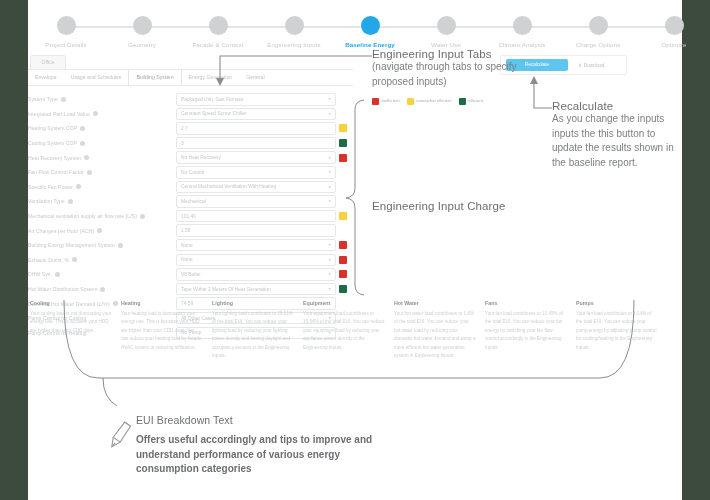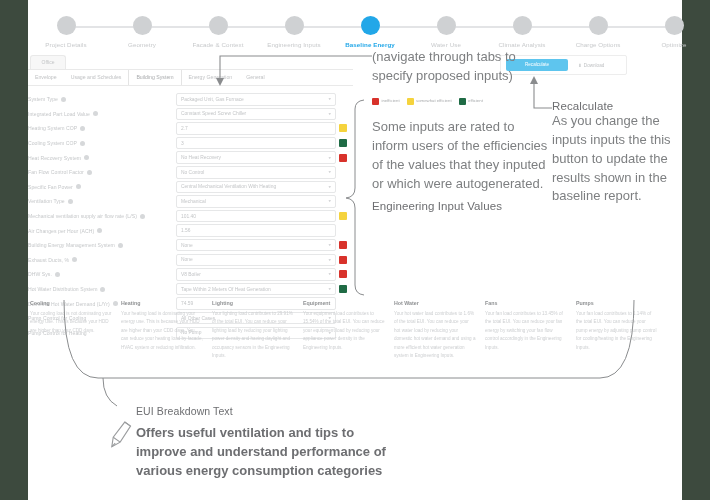--- a/index.html
+++ b/index.html
@@ -44,28 +44,28 @@
   .swatch.blank{background:transparent;}
 
   
   .euiwrap{position:absolute;left:30px;top:300px;width:648px;display:flex;gap:9px;}
   .euicol{width:82px;}
   .euititle{font-size:5.3px;color:#8f9193;font-weight:bold;margin-bottom:4px;}
   .euitext{font-size:4.6px;color:#cdcfd1;line-height:1.85;}
 
   
   .ann-h{font-size:11.5px;color:#6d6e71;font-weight:normal;letter-spacing:.1px;}
-  .ann-p{font-size:13px;color:#7d7f81;line-height:1.45;}
+  .ann-p{font-size:10px;color:#7d7f81;line-height:1.45;}
   .ann-p.bold{font-weight:bold;color:#6d6e71;}
 
   #a-tabs{position:absolute;left:372px;top:48px;width:175px;}
   #a-eff{position:absolute;left:372px;top:118px;width:180px;}
   #a-vals{position:absolute;left:372px;top:200px;width:180px;}
   #a-recalc{position:absolute;left:552px;top:100px;width:125px;}
-  #a-eui{position:absolute;left:136px;top:405px;width:250px;}
+  #a-eui{position:absolute;left:136px;top:414px;width:250px;}
 
   .legend{position:absolute;left:372px;top:98px;display:flex;align-items:center;gap:7px;}
   .lg{display:flex;align-items:center;gap:2.5px;}
   .lg .sw{width:7px;height:7px;border-radius:1px;}
   .lg .tx{font-size:4.3px;color:#a9abad;line-height:1.15;}
 
   .toolbar{position:absolute;left:500px;top:55px;width:125px;height:18px;border:1px solid #ededed;
     border-radius:2px;display:flex;align-items:center;background:#fff;}
   .recalc-btn{width:62px;height:12px;border-radius:2px;background:#5ec5ee;margin-left:5px;
     font-size:4.6px;color:#fff;text-align:center;line-height:12px;}
@@ -366,39 +366,39 @@
       <div class="euititle">Fans</div>
       <div class="euitext">Your fan load contributes to 13.45% of the total EUI. You can reduce your fan energy by switching your fan flow control accordingly in the Engineering Inputs.</div>
     </div>
     <div class="euicol">
       <div class="euititle">Pumps</div>
       <div class="euitext">Your fan load contributes to 1.14% of the total EUI. You can reduce your pump energy by adjusting pump control for cooling/heating in the Engineering Inputs.</div>
     </div>
   </div>
 
 <div id="a-tabs">
+  <div class="ann-h">Engineering Input Tabs</div>
   <div class="ann-p">(navigate through tabs to specify proposed inputs)</div>
 </div>
 
 <div id="a-eff">
-  <div class="ann-p">Some inputs are rated to inform users of the efficiencies of the values that they inputed or which were autogenerated.</div>
 </div>
 
 <div id="a-vals">
-  <div class="ann-h">Engineering Input Values</div>
+  <div class="ann-h">Engineering Input Charge</div>
 </div>
 
 <div id="a-recalc">
   <div class="ann-h">Recalculate</div>
   <div class="ann-p">As you change the inputs inputs the this button to update the results shown in the baseline report.</div>
 </div>
 
 <div id="a-eui">
   <div class="ann-h" style="font-size:10.5px">EUI Breakdown Text</div>
-  <div class="ann-p bold" style="margin-top:7px">Offers useful ventilation and tips to improve  and understand performance of various energy consumption categories</div>
+  <div class="ann-p bold" style="margin-top:7px">Offers useful accordingly and tips to improve  and understand performance of various energy consumption categories</div>
 </div>
 
 <svg class="ov" viewBox="0 0 710 500">
   <g fill="none" stroke="#8a8c8e" stroke-width="1.1">
 
     <path d="M372 56 H220 V84"></path>
     <path d="M216 78 L220 86 L224 78 Z" fill="#8a8c8e" stroke="none"></path>
 
     <path d="M364 100 q-9 1 -9 9 V188 q0 9 -9 10 q9 1 9 10 V285 q0 9 9 10" stroke="#8a8c8e" stroke-width="1"></path>
 

